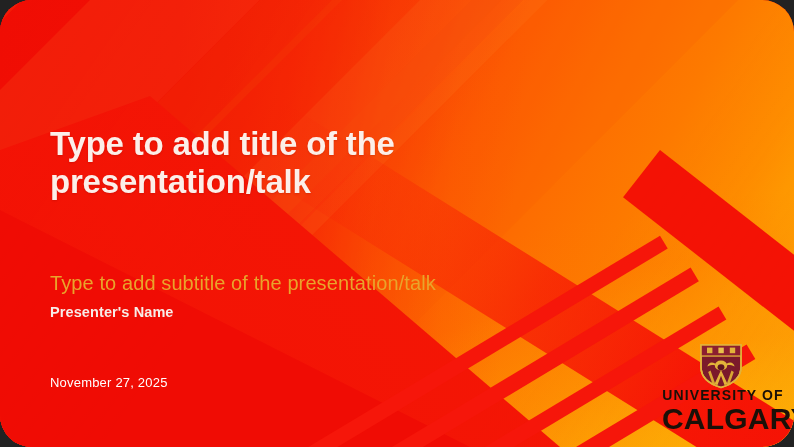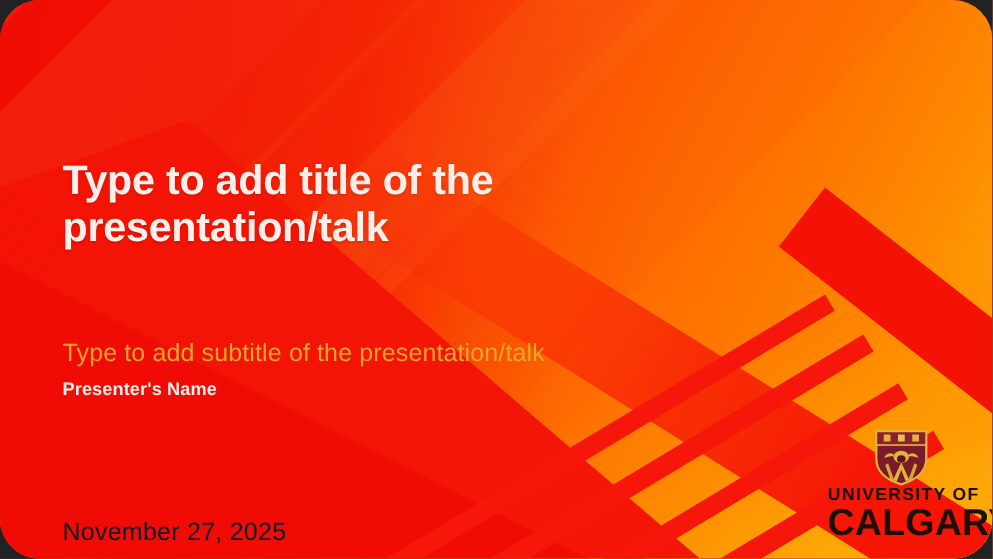--- a/index.html
+++ b/index.html
@@ -179,24 +179,23 @@
     font-size:14.5px;
     line-height:1.55;
     letter-spacing:0.1px;
     font-weight:bold;
   }
   #presenter-block .line{display:block;}
 
   #date{
     position:absolute;
     left:50px;top:375px;
-    color:#0f172a;
-    font-size:20px;
+    color:#ffffff;
+    font-size:13px;
     letter-spacing:0.2px;
-    margin-top:40px;
   }
 
   
   #logo{
     position:absolute;
     left:662px;top:343px;
     width:122px;height:88px;
   }
   #shield-wrap{
     position:absolute;

